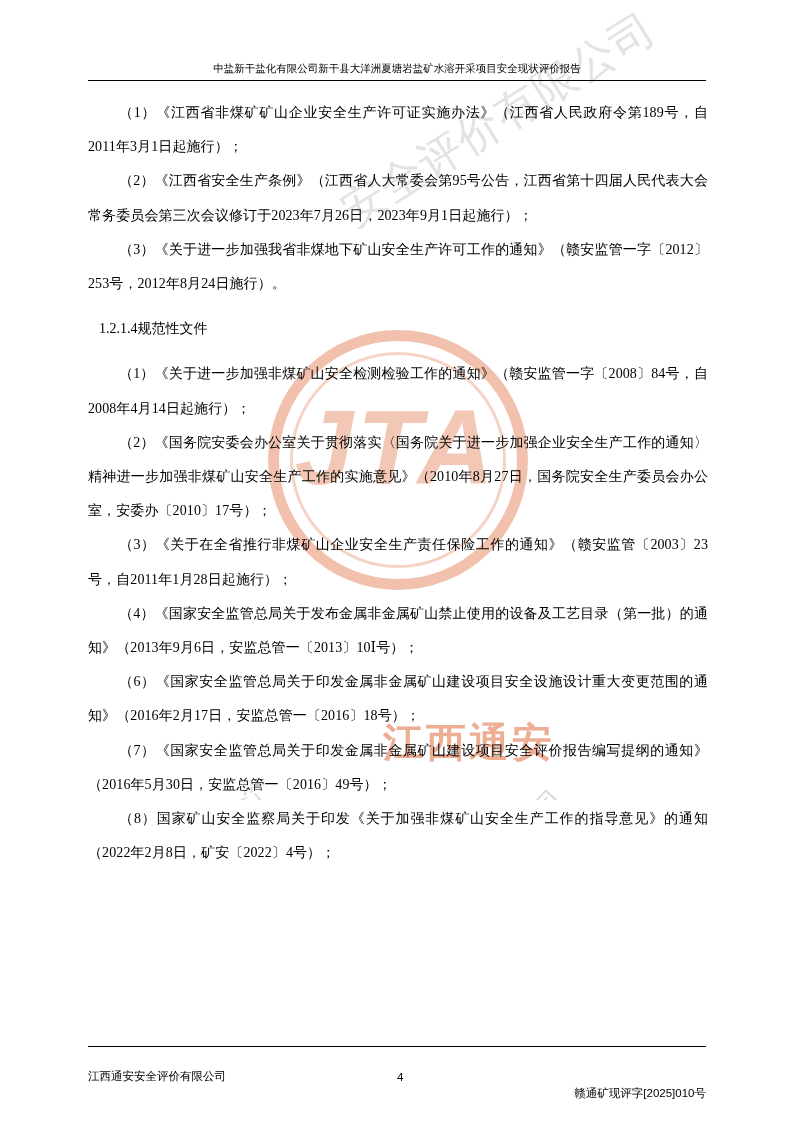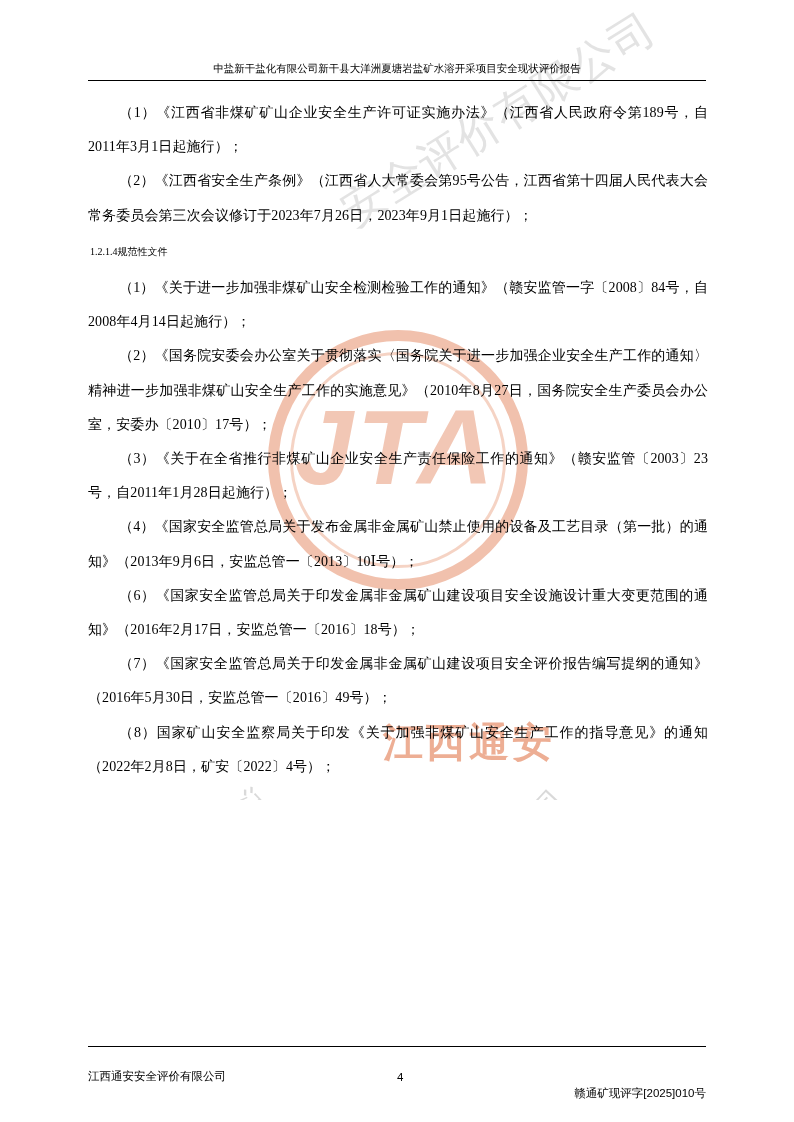--- a/index.html
+++ b/index.html
@@ -139,22 +139,22 @@
     line-height: 34.2px;
     text-align: justify;
     text-justify: inter-ideograph;
     letter-spacing: 0.1px;
     color: #000;
   }
   p.indent {
     text-indent: 31px;
   }
   p.heading {
-    margin: 2px;
-    font-size: 10px;
+    margin: 11px;
+    font-size: 14px;
     line-height: 34.2px;
     color: #000;
   }
 
   
   .footer {
     position: absolute;
     left: 88px;
     top: 1046px;
     width: 618px;
@@ -197,20 +197,21 @@
   </div>
 
   <div class="header">
     <div class="header-text">中盐新干盐化有限公司新干县大洋洲夏塘岩盐矿水溶开采项目安全现状评价报告</div>
     <div class="header-rule"></div>
   </div>
 
   <div class="content">
     <p class="para indent">（1）《江西省非煤矿矿山企业安全生产许可证实施办法》（江西省人民政府令第189号，自2011年3月1日起施行）；</p>
     <p class="para indent">（2）《江西省安全生产条例》（江西省人大常委会第95号公告，江西省第十四届人民代表大会常务委员会第三次会议修订于2023年7月26日，2023年9月1日起施行）；</p>
+    <p class="para indent">（3）《关于进一步加强我省非煤地下矿山安全生产许可工作的通知》（赣安监管一字〔2012〕253号，2012年8月24日施行）。</p>
     <p class="heading">1.2.1.4规范性文件</p>
     <p class="para indent">（1）《关于进一步加强非煤矿山安全检测检验工作的通知》（赣安监管一字〔2008〕84号，自2008年4月14日起施行）；</p>
     <p class="para indent">（2）《国务院安委会办公室关于贯彻落实〈国务院关于进一步加强企业安全生产工作的通知〉精神进一步加强非煤矿山安全生产工作的实施意见》（2010年8月27日，国务院安全生产委员会办公室，安委办〔2010〕17号）；</p>
     <p class="para indent">（3）《关于在全省推行非煤矿山企业安全生产责任保险工作的通知》（赣安监管〔2003〕23号，自2011年1月28日起施行）；</p>
     <p class="para indent">（4）《国家安全监管总局关于发布金属非金属矿山禁止使用的设备及工艺目录（第一批）的通知》（2013年9月6日，安监总管一〔2013〕10Ⅰ号）；</p>
     <p class="para indent">（6）《国家安全监管总局关于印发金属非金属矿山建设项目安全设施设计重大变更范围的通知》（2016年2月17日，安监总管一〔2016〕18号）；</p>
     <p class="para indent">（7）《国家安全监管总局关于印发金属非金属矿山建设项目安全评价报告编写提纲的通知》（2016年5月30日，安监总管一〔2016〕49号）；</p>
     <p class="para indent">（8）国家矿山安全监察局关于印发《关于加强非煤矿山安全生产工作的指导意见》的通知（2022年2月8日，矿安〔2022〕4号）；</p>
   </div>
 

